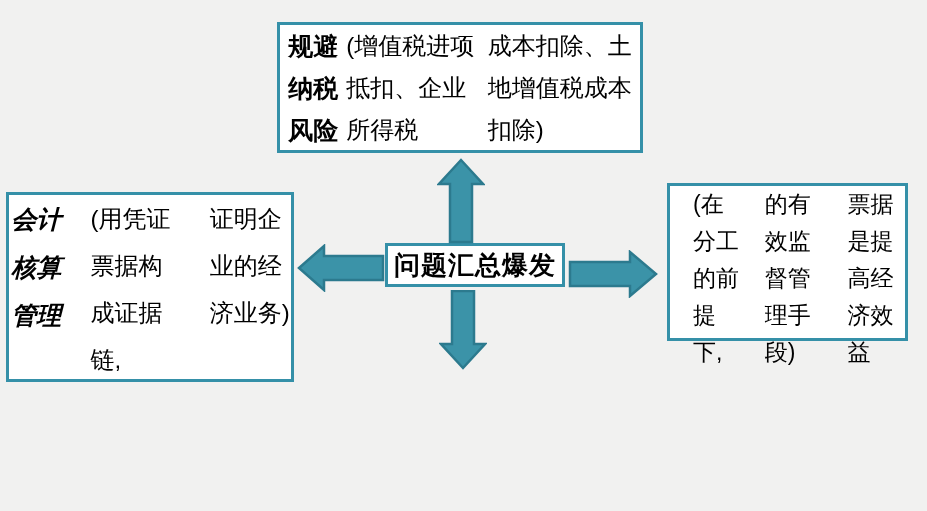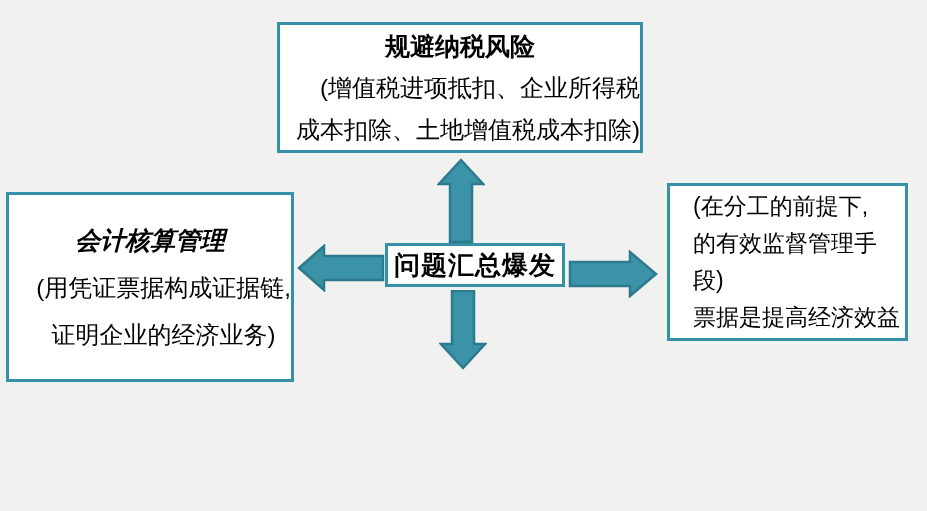--- a/index.html
+++ b/index.html
@@ -14,38 +14,38 @@
     background: #F1F1F0;
     overflow: hidden;
     color: #000;
   }
   .node {
     position: absolute;
     background: #FFFFFF;
     border: 3px solid #3590A8;
     box-sizing: border-box;
     display: flex;
-    flex-direction: column;
+    flex-direction: row;
     justify-content: center;
   }
   .node .title {
     font-weight: bold;
     text-align: center;
     font-size: 25px;
   }
   .node .line { font-size: 24px; }
-  .centered .line { text-align: right; }
+  .centered .line { text-align: left; }
 
   .node-top    { left: 277px; top: 22px;  width: 366px; height: 131px; }
   .node-top .title { line-height: 42px; }
   .node-top .line  { line-height: 42px; }
 
   .node-left   { left: 6px;   top: 192px; width: 288px; height: 190px; }
   .node-left .title { line-height: 48px; font-style: italic; }
-  .node-left .line  { line-height: 47px; text-align: center; padding-left: 27px; }
+  .node-left .line  { line-height: 47px; text-align: left; padding-left: 27px; }
 
   .node-right  { left: 667px; top: 183px; width: 241px; height: 158px; }
   .node-right .title { line-height: 38px; }
   .node-right .line  { line-height: 37px; font-size: 23px; text-align: left; padding-left: 23px; }
 
   .node-bottom { left: 303px; top: 380px; width: 382px; height: 125px; }
   .node-bottom .title { line-height: 44px; }
   .node-bottom .line  { line-height: 42px; }
 
   .node-center {

